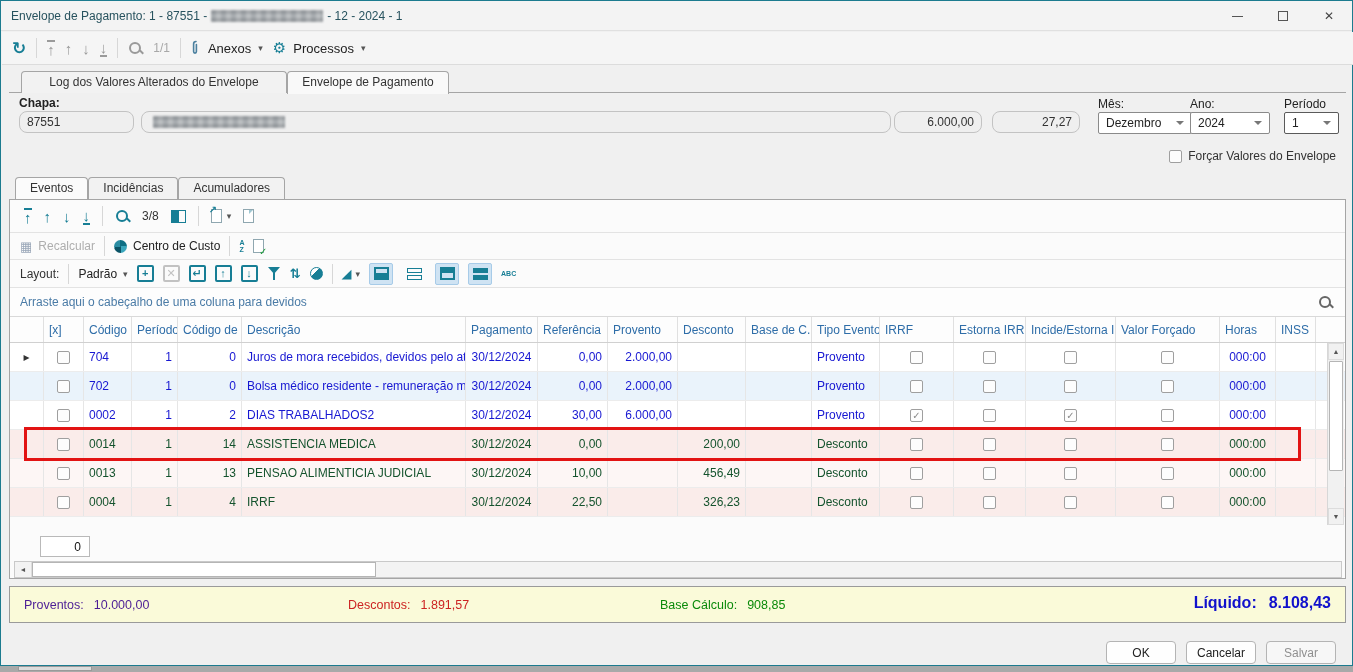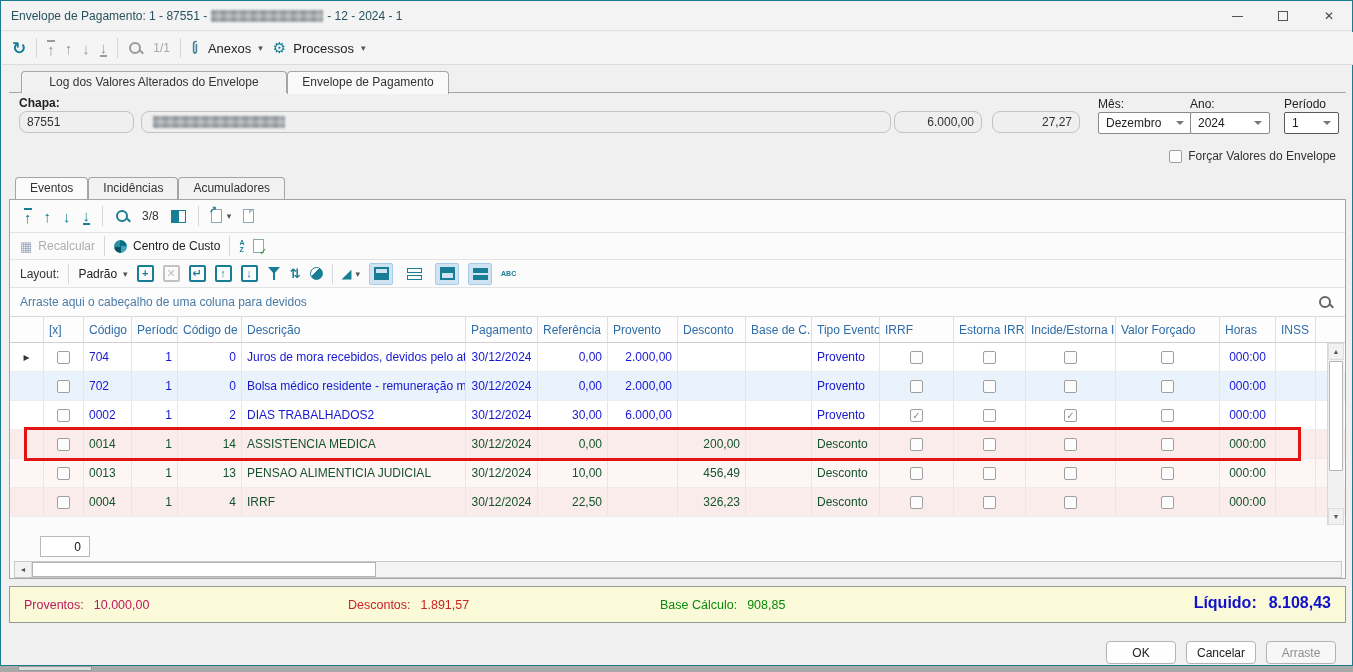--- a/index.html
+++ b/index.html
@@ -120,21 +120,21 @@
   .vsthumb { position:absolute; left:1px; width:14px; background:#fff; border:1px solid #b5b5b5; border-radius:1px; }
 
   .countbox { position:absolute; width:50px; height:21px; background:#fff; border:1px solid #b9b9b9; display:flex; align-items:center; justify-content:flex-end; padding-right:8px; font-size:12px; color:#111; }
   .hscroll { position:absolute; height:17px; background:#f3f3f3; border:1px solid #c9c9c9; display:flex; }
   .hsbtn { width:17px; display:flex; align-items:center; justify-content:center; font-size:7px; color:#555; border-right:1px solid #dcdcdc; }
   .hsthumb { width:344px; background:#fff; border:1px solid #b5b5b5; }
 
   
   .summary { position:absolute; left:8px; top:585px; width:1337px; height:37px; background:#fafad9; border:1px solid #9a9a9a; }
   .sumitem { position:absolute; top:11px; font-size:12.5px; display:flex; gap:10px; }
-  .sum-prov { left:14px; color:#be185d; }
+  .sum-prov { left:14px; color:#4c1d95; }
   .sum-desc { left:338px; color:#cc2222; }
   .sum-base { left:650px; color:#0a8a0a; }
   .sum-liq { right:14px; top:7px; color:#1111cc; font-size:16px; font-weight:bold; gap:12px; }
 
   
   .footbtns { position:absolute; right:16px; top:640px; display:flex; gap:10px; }
   .fbtn { width:70px; height:23px; background:#fefefe; border:1px solid #b4b4b4; border-radius:4px; display:flex; align-items:center; justify-content:center; font-size:12px; color:#222; }
   .fbtn.dim { color:#8f8f8f; background:#f7f7f7; }
 
   .bottomstrip { position:absolute; left:0; top:666px; width:1353px; height:6px; background:#a9a9a9; }
@@ -588,18 +588,18 @@
       </div>
     <div class="sumitem sum-liq">
         <span>Líquido:</span>
         <span>8.108,43</span>
       </div>
   </div>
 
   <div class="footbtns">
     <div class="fbtn">OK</div>
     <div class="fbtn">Cancelar</div>
-    <div class="fbtn dim">Arraste</div>
+    <div class="fbtn dim">Salvar</div>
   </div>
 
 </div>
 <div class="bottomstrip"></div>
 <div class="bottomnotch"></div>
 
 </body></html>

